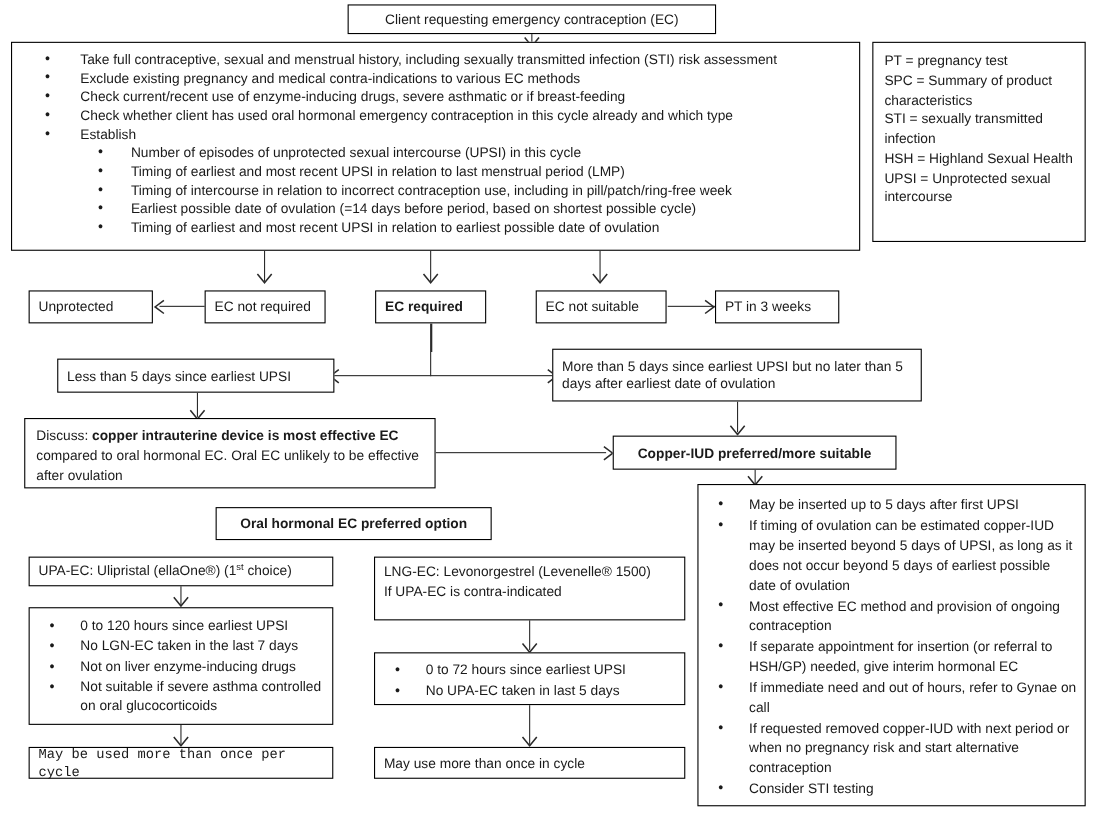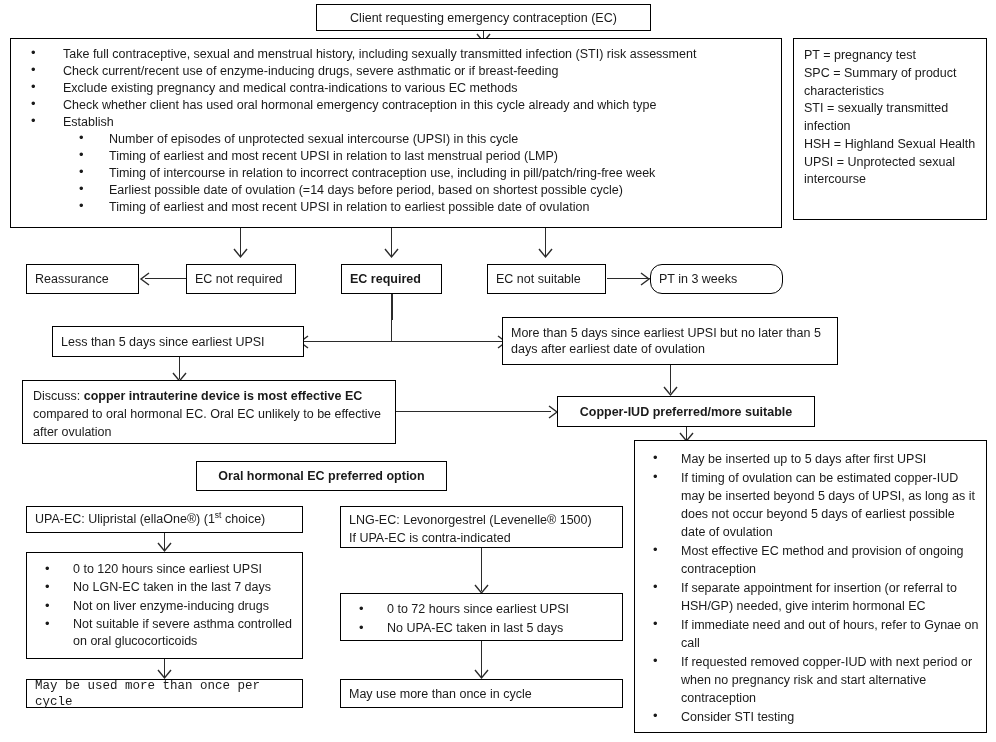--- a/index.html
+++ b/index.html
@@ -130,25 +130,25 @@
   <div class="ln vl" style="left:481px;top:641px;height:36px;"></div>
   <svg class="ah" style="left:474px;top:669px;" width="15" height="10">
       <polyline points="1,1 7.5,9 14,1" fill="none" stroke="#2b2b2b" stroke-width="1.4"></polyline>
     </svg>
 </div>
 
 <div class="box ctr" style="left:316px;top:4px;width:335px;height:27px;justify-content:center;">
   <span>Client requesting emergency contraception (EC)</span>
 </div>
 
-<div class="box" style="left:10px;top:38px;width:772px;height:190px;padding:7px 6px;">
+<div class="box" style="left:10px;top:38px;width:772px;height:190px;padding:7px 16px;">
   <ul class="bl">
     <li>Take full contraceptive, sexual and menstrual history, including sexually transmitted infection (STI) risk assessment</li>
+    <li>Exclude existing pregnancy and medical contra-indications to various EC methods</li>
     <li>Check current/recent use of enzyme-inducing drugs, severe asthmatic or if breast-feeding</li>
-    <li>Exclude existing pregnancy and medical contra-indications to various EC methods</li>
     <li>Check whether client has used oral hormonal emergency contraception in this cycle already and which type</li>
     <li>Establish</li>
   </ul>
   <ul class="sub">
     <li>Number of episodes of unprotected sexual intercourse (UPSI) in this cycle</li>
     <li>Timing of earliest and most recent UPSI in relation to last menstrual period (LMP)</li>
     <li>Timing of intercourse in relation to incorrect contraception use, including in pill/patch/ring-free week</li>
     <li>Earliest possible date of ovulation (=14 days before period, based on shortest possible cycle)</li>
     <li>Timing of earliest and most recent UPSI in relation to earliest possible date of ovulation</li>
   </ul>
@@ -156,36 +156,36 @@
 
 <div class="box legend" style="left:793px;top:38px;width:194px;height:182px;padding:8px 10px;line-height:1.42;">
   <div>PT = pregnancy test</div>
   <div>SPC = Summary of product characteristics</div>
   <div>STI = sexually transmitted infection</div>
   <div>HSH = Highland Sexual Health</div>
   <div>UPSI = Unprotected sexual intercourse</div>
 </div>
 
 <div class="box ctr" style="left:26px;top:264px;width:113px;height:30px;">
-  <span>Reassurance</span>
+  <span>Unprotected</span>
 </div>
 
 <div class="box ctr" style="left:186px;top:264px;width:110px;height:30px;">
   <span>EC not required</span>
 </div>
 
 <div class="box ctr bold" style="left:341px;top:264px;width:101px;height:30px;">
   <span>EC required</span>
 </div>
 
 <div class="box ctr" style="left:487px;top:264px;width:119px;height:30px;">
   <span>EC not suitable</span>
 </div>
 
-<div class="box ctr" style="left:650px;top:264px;width:133px;height:30px;border-radius:12px;">
+<div class="box ctr" style="left:650px;top:264px;width:113px;height:30px;">
   <span>PT in 3 weeks</span>
 </div>
 
 <div class="box ctr" style="left:52px;top:326px;width:252px;height:31px;">
   <span>Less than 5 days since earliest UPSI</span>
 </div>
 
 <div class="box ctr" style="left:502px;top:317px;width:336px;height:48px;">
   <span>More than 5 days since earliest UPSI but no later than 5 days after earliest date of ovulation</span>
 </div>
@@ -212,21 +212,21 @@
     <li>No LGN-EC taken in the last 7 days</li>
     <li>Not on liver enzyme-inducing drugs</li>
     <li>Not suitable if severe asthma controlled on oral glucocorticoids</li>
   </ul>
 </div>
 
 <div class="box ctr" style="left:26px;top:679px;width:277px;height:29px;font-family:Liberation Mono, monospace;">
   <span>May be used more than once per cycle</span>
 </div>
 
-<div class="box" style="left:340px;top:506px;width:283px;height:42px;padding:5px 8px;line-height:1.4;">
+<div class="box" style="left:340px;top:506px;width:283px;height:58px;padding:5px 8px;line-height:1.4;">
   <div>LNG-EC: Levonorgestrel (Levenelle® 1500)</div>
   <div>If UPA-EC is contra-indicated</div>
 </div>
 
 <div class="box" style="left:340px;top:593px;width:283px;height:48px;padding:7px 6px;line-height:1.4;">
   <ul class="bl bl2">
     <li>0 to 72 hours since earliest UPSI</li>
     <li>No UPA-EC taken in last 5 days</li>
   </ul>
 </div>

